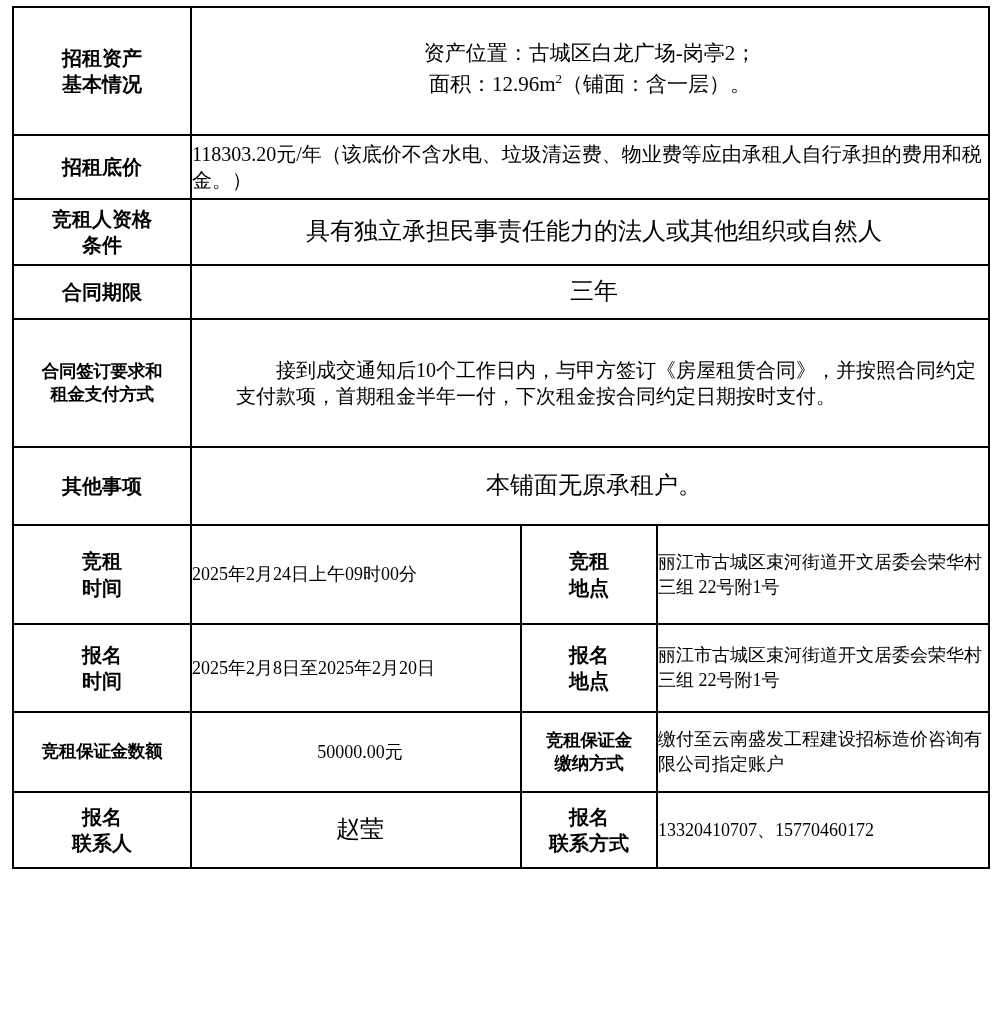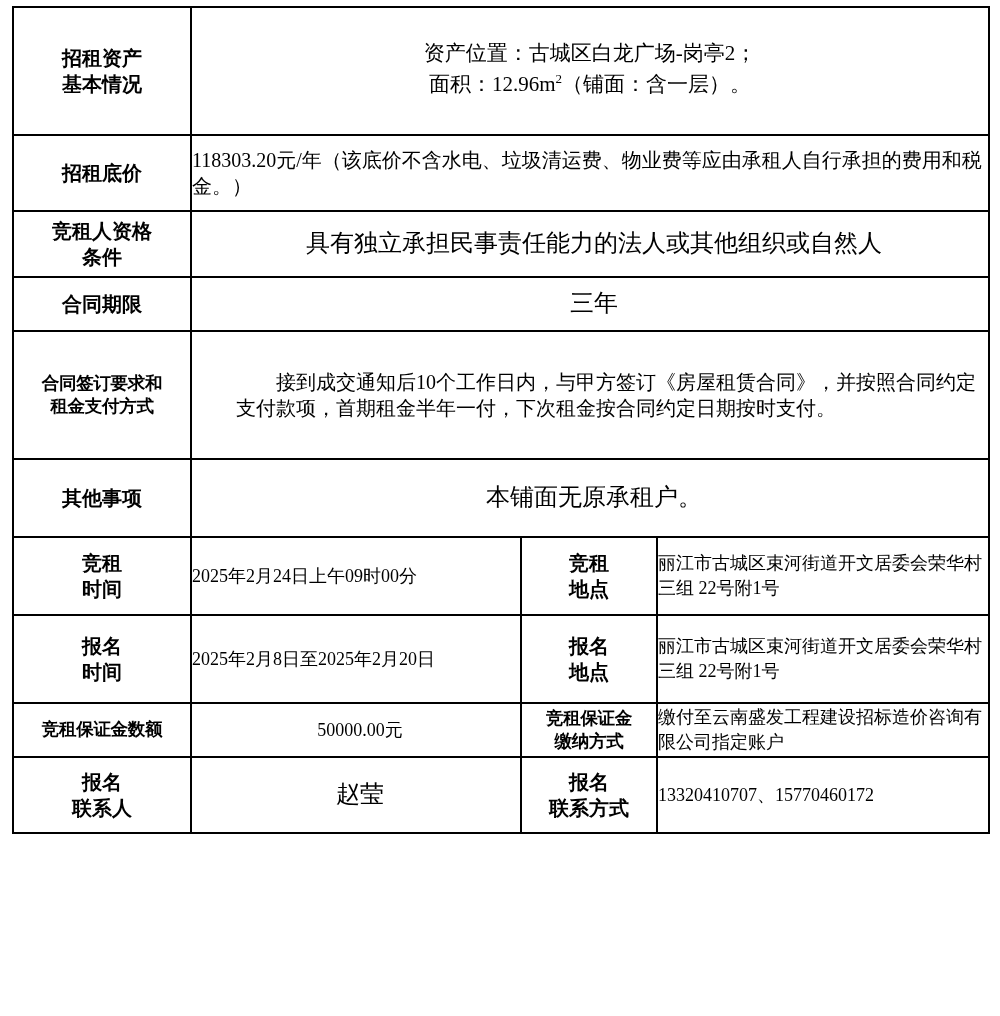--- a/index.html
+++ b/index.html
@@ -76,28 +76,28 @@
   .asset-line {
     display: block;
     white-space: pre;
   }
   sup.u {
     font-size: 0.62em;
     vertical-align: super;
     line-height: 0;
   }
   .row-h-asset { height: 128px; }
-  .row-h-price { height: 76px; }
+  .row-h-price { height: 64px; }
   .row-h-qual  { height: 66px; }
   .row-h-term  { height: 54px; }
   .row-h-sign  { height: 128px; }
   .row-h-other { height: 78px; }
-  .row-h-bid   { height: 78px; }
+  .row-h-bid   { height: 99px; }
   .row-h-reg   { height: 88px; }
-  .row-h-dep   { height: 54px; }
+  .row-h-dep   { height: 80px; }
   .row-h-con   { height: 76px; }
   .row-h-url   { height: 54px; }
 </style>
 </head>
 <body>
 
 <div class="sheet">
   <table class="lease">
     <colgroup>
       <col style="width:178px">

